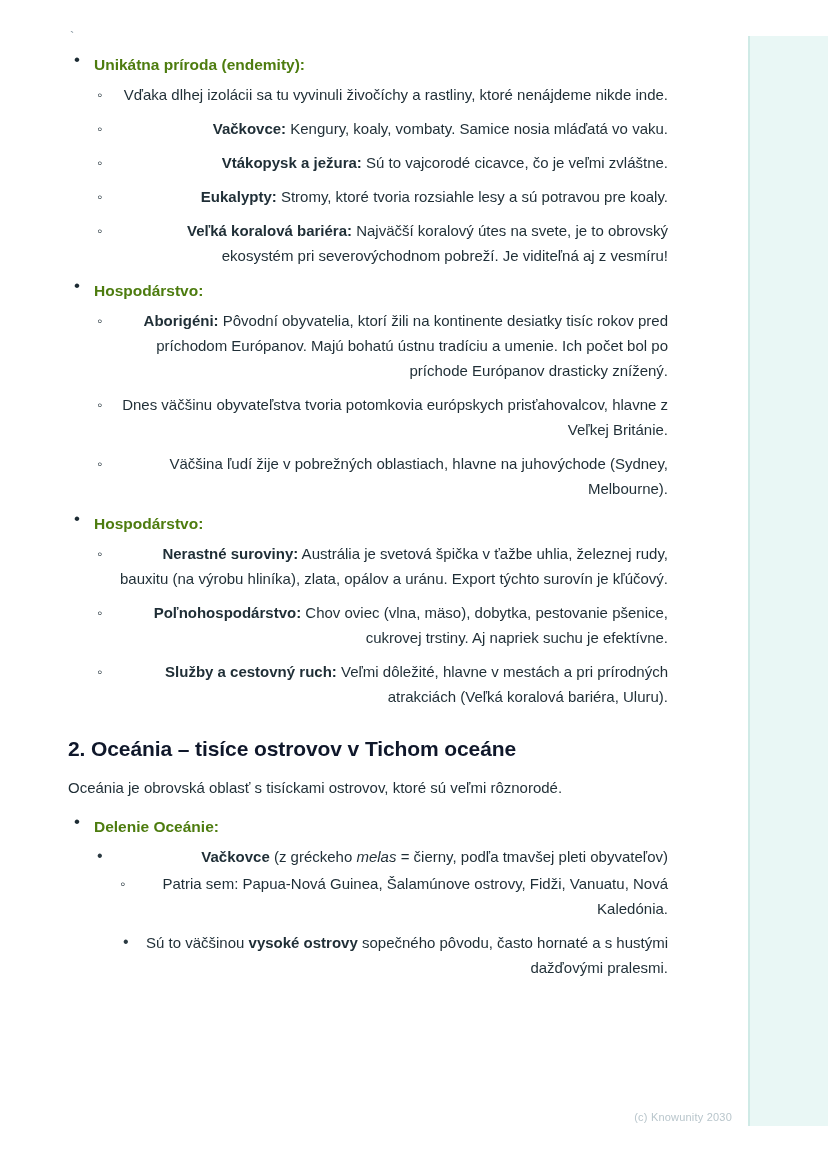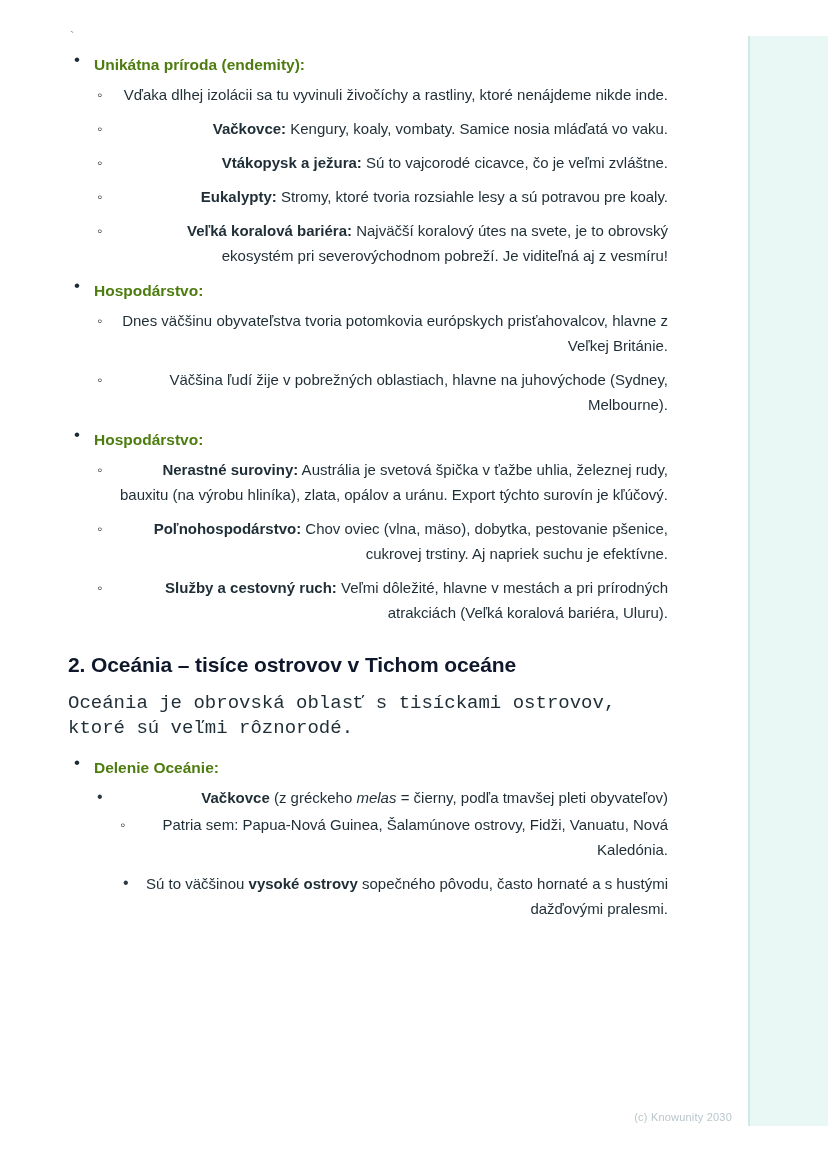--- a/index.html
+++ b/index.html
@@ -125,25 +125,24 @@
   b { font-weight: bold; }
   i { font-style: italic; }
   h2.section {
     color: #0f172a;
     font-size: 21px;
     font-weight: bold;
     margin: 28px 0 14px 0;
     letter-spacing: -0.1px;
   }
   p.para {
-    font-size: 19px;
+    font-size: 15px;
     line-height: 25px;
     margin: 0 0 14px 0;
     color: #1f2e36;
-    font-family: Liberation Mono, monospace;
   }
   .watermark {
     position: absolute;
     right: 96px;
     bottom: 48px;
     font-size: 11px;
     color: #b9c6cc;
     letter-spacing: 0.2px;
   }
 </style>
@@ -168,20 +167,21 @@
           <li><b>Vačkovce:</b><span> Kengury, koaly, vombaty. Samice nosia mláďatá vo vaku.</span></li>
           <li><b>Vtákopysk a ježura:</b><span> Sú to vajcorodé cicavce, čo je veľmi zvláštne.</span></li>
           <li><b>Eukalypty:</b><span> Stromy, ktoré tvoria rozsiahle lesy a sú potravou pre koaly.</span></li>
           <li><b>Veľká koralová bariéra:</b><span> Najväčší koralový útes na svete, je to obrovský ekosystém pri severovýchodnom pobreží. Je viditeľná aj z vesmíru!</span></li>
         </ul>
       </li>
 
       <li>
         <div class="hdr">Hospodárstvo:</div>
         <ul class="lvl2">
+          <li><b>Aborigéni:</b><span> Pôvodní obyvatelia, ktorí žili na kontinente desiatky tisíc rokov pred príchodom Európanov. Majú bohatú ústnu tradíciu a umenie. Ich počet bol po príchode Európanov drasticky znížený.</span></li>
           <li><span>Dnes väčšinu obyvateľstva tvoria potomkovia európskych prisťahovalcov, hlavne z Veľkej Británie.</span></li>
           <li><span>Väčšina ľudí žije v pobrežných oblastiach, hlavne na juhovýchode (Sydney, Melbourne).</span></li>
         </ul>
       </li>
 
       <li>
         <div class="hdr">Hospodárstvo:</div>
         <ul class="lvl2">
           <li><b>Nerastné suroviny:</b><span> Austrália je svetová špička v ťažbe uhlia, železnej rudy, bauxitu (na výrobu hliníka), zlata, opálov a uránu. Export týchto surovín je kľúčový.</span></li>
           <li><b>Poľnohospodárstvo:</b><span> Chov oviec (vlna, mäso), dobytka, pestovanie pšenice, cukrovej trstiny. Aj napriek suchu je efektívne.</span></li>

